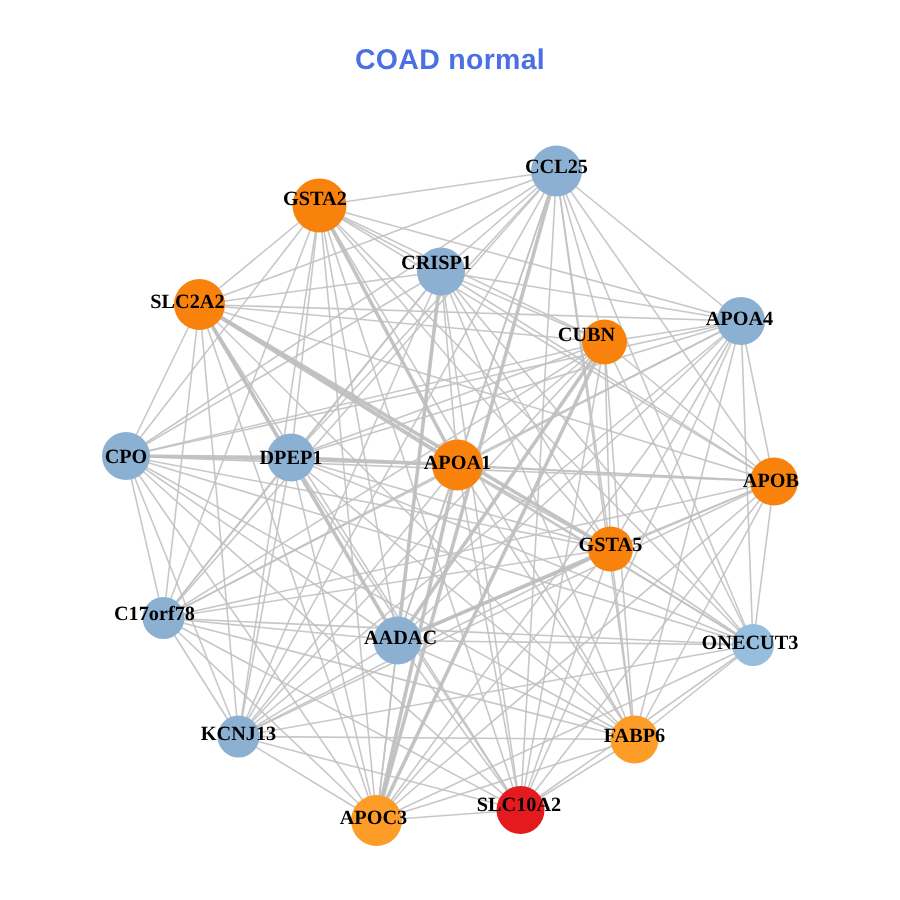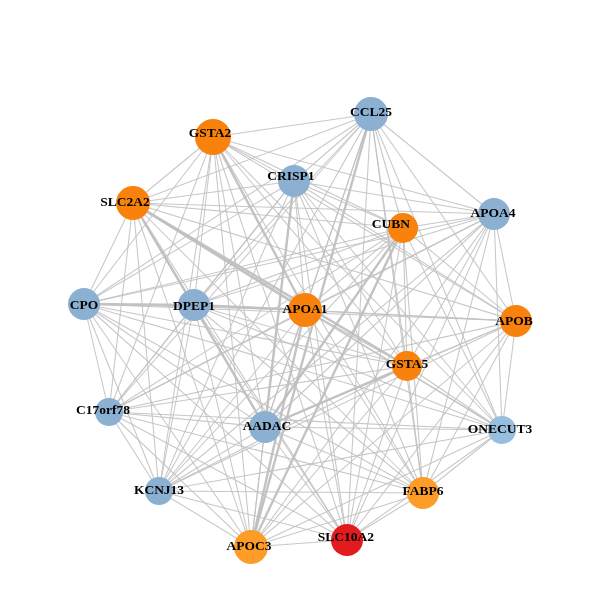--- a/index.html
+++ b/index.html
@@ -40,20 +40,21 @@
     cursor: default;
   }
   svg.network circle {
     cursor: pointer;
   }
 </style>
 </head>
 <body>
 
 <div class="stage">
+  <h1 class="chart-title" style="color: rgb(75, 112, 228);">COAD normal</h1>
   <svg id="net" class="network" width="600" height="600" viewBox="0 0 600 600">
       <g>
         <line x1="371" y1="114" x2="213" y2="137" stroke="#C1C1C1" stroke-width="1.05" stroke-opacity="0.9"></line>
         <line x1="371" y1="114" x2="294" y2="181" stroke="#C1C1C1" stroke-width="1.05" stroke-opacity="0.9"></line>
         <line x1="371" y1="114" x2="133" y2="203" stroke="#C1C1C1" stroke-width="1.05" stroke-opacity="0.9"></line>
         <line x1="371" y1="114" x2="403" y2="228" stroke="#C1C1C1" stroke-width="1.05" stroke-opacity="0.9"></line>
         <line x1="371" y1="114" x2="494" y2="214" stroke="#C1C1C1" stroke-width="1.05" stroke-opacity="0.9"></line>
         <line x1="371" y1="114" x2="84" y2="304" stroke="#C1C1C1" stroke-width="1.05" stroke-opacity="0.9"></line>
         <line x1="371" y1="114" x2="194" y2="305" stroke="#C1C1C1" stroke-width="1.05" stroke-opacity="0.9"></line>
         <line x1="371" y1="114" x2="305" y2="310" stroke="#C1C1C1" stroke-width="1.05" stroke-opacity="0.9"></line>

